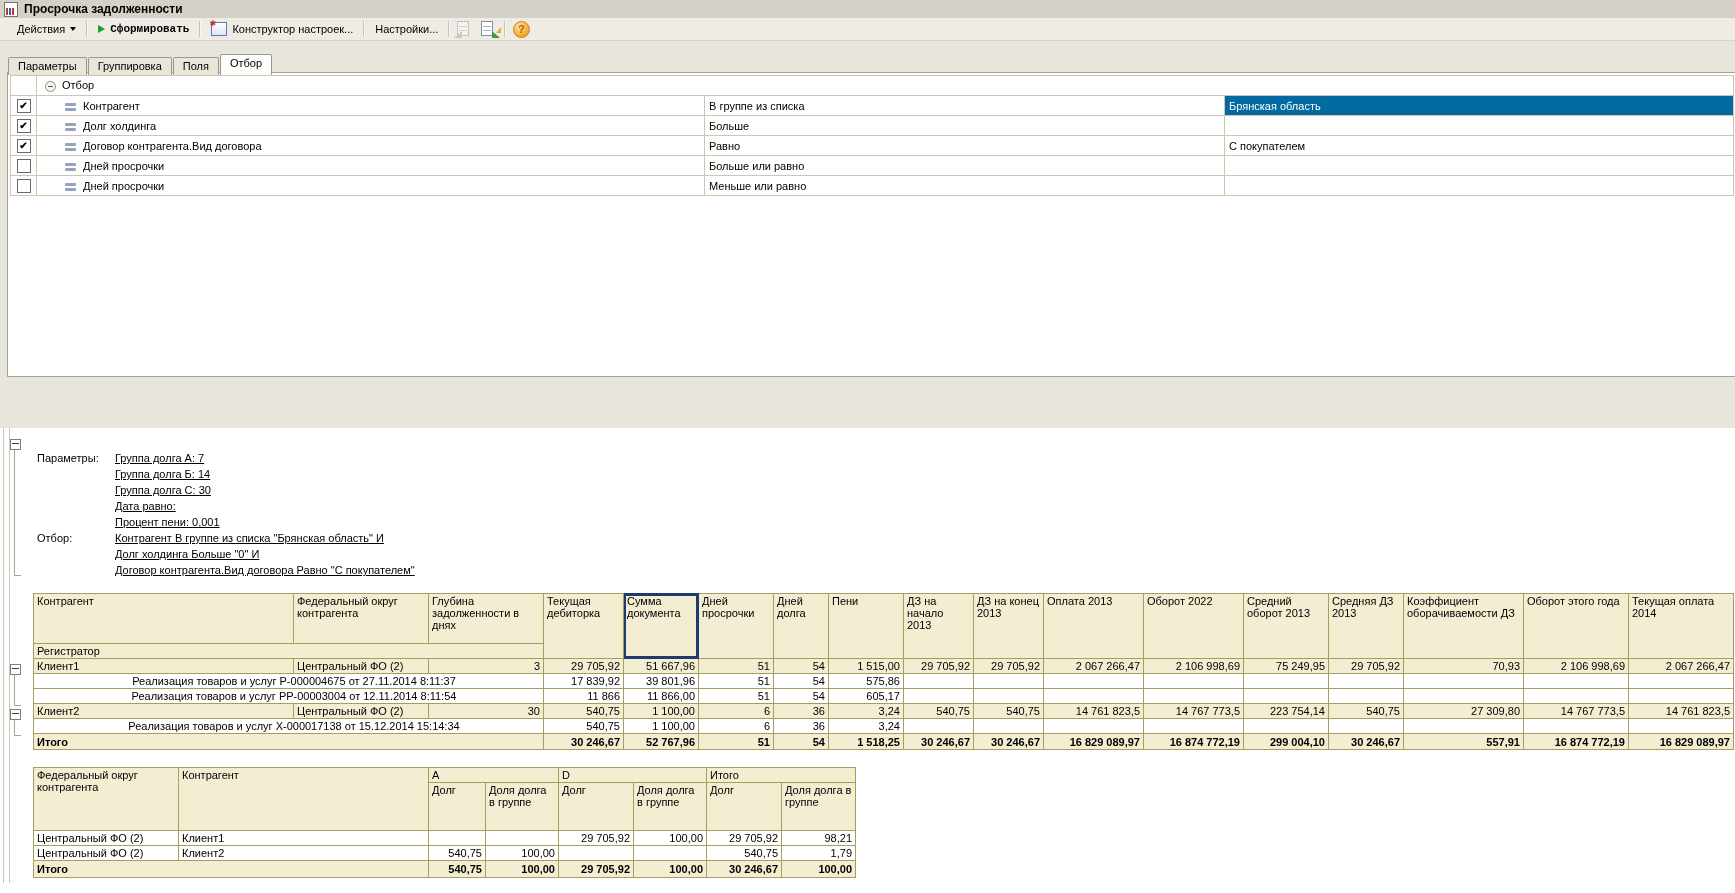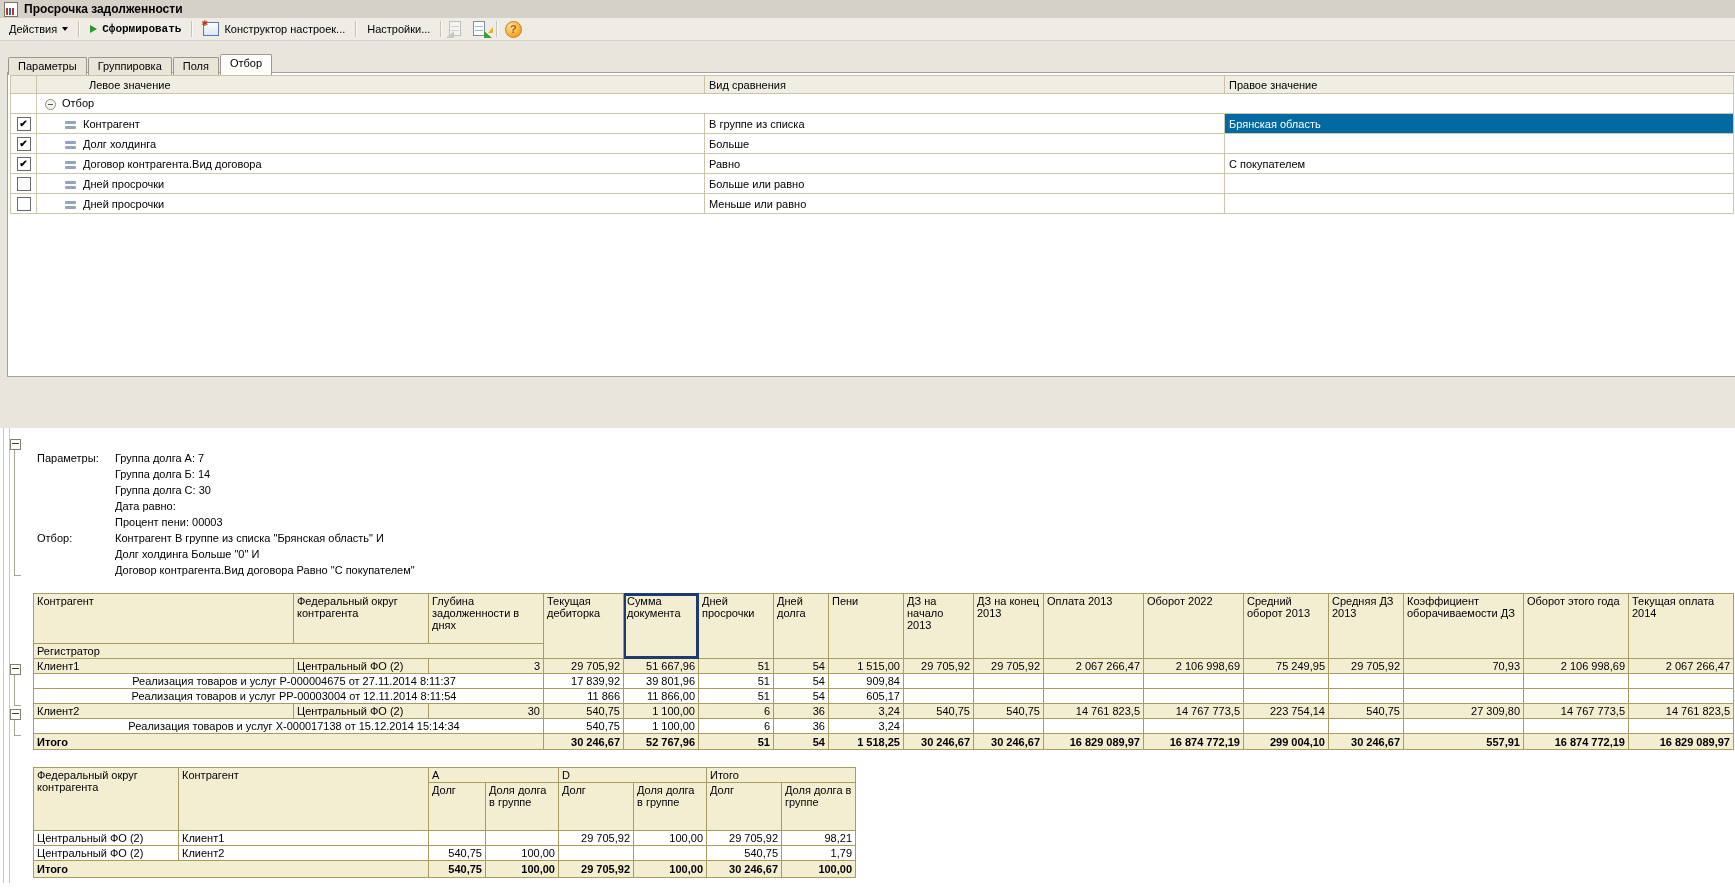--- a/index.html
+++ b/index.html
@@ -9,21 +9,21 @@
   
   .titlebar{position:absolute;left:0;top:0;width:100%;height:18px;background:#d5d1c8;
     border-bottom:1px solid #b9b5aa;display:flex;align-items:center;}
   .title-icon{width:12px;height:13px;margin:0 6px 0 4px;background:#fff;border:1px solid #7a7468;position:relative;}
   .title-icon::after{content:"";position:absolute;left:1px;bottom:1px;width:8px;height:7px;
     background:linear-gradient(90deg,#b03a2e 0 2px,transparent 2px 3px,#3a5fb0 3px 5px,transparent 5px 6px,#b03a2e 6px 8px);}
   .title-text{font-weight:bold;font-size:12px;}
 
   
   .toolbar{position:absolute;left:0;top:18px;width:100%;height:23px;background:#efece5;
-    border-bottom:1px solid #d6d2c8;display:flex;align-items:center;padding-left:2px;box-sizing:border-box;}
+    border-bottom:1px solid #d6d2c8;display:flex;align-items:center;padding-left:10px;box-sizing:border-box;}
   .tb-btn{display:inline-flex;align-items:center;gap:5px;border:none;background:transparent;
     font-family:inherit;font-size:11px;padding:2px 7px;height:19px;cursor:default;color:#000;}
   .tb-btn.bold span.lbl{font-weight:bold;font-family:Liberation Mono, monospace;}
   .sep{width:1px;height:16px;background:#c6c2b6;border-right:1px solid #faf8f3;margin:0 3px;}
   .caret{width:0;height:0;border-left:3px solid transparent;border-right:3px solid transparent;border-top:4px solid #000;}
   .play-icon{width:0;height:0;border-top:4px solid transparent;border-bottom:4px solid transparent;border-left:7px solid #1f9e1f;}
   .constructor-icon{width:14px;height:12px;border:1px solid #5b7ab0;background:linear-gradient(#ffffff,#dce6f4);position:relative;}
   .constructor-icon::after{content:"✱";position:absolute;left:-3px;top:-4px;font-size:8px;color:#c03326;}
   .tb-ico{width:24px;height:20px;border:none;background:transparent;position:relative;padding:0;}
   .ico-doc{position:absolute;left:4px;top:2px;width:10px;height:13px;background:#fff;border:1px solid #7e8ca6;
@@ -64,21 +64,21 @@
 
   
   .report-area{position:absolute;left:0;top:428px;width:1735px;height:465px;background:#fff;}
   .guide{position:absolute;top:0;bottom:10px;width:0;border-left:1px solid #cbc7bc;}
   .g1{left:3px;} .g2{left:9px;}
   .minus-box{position:absolute;width:9px;height:9px;border:1px solid #847f72;background:#fff;z-index:2;}
   .minus-box::after{content:"";position:absolute;left:1px;right:1px;top:3px;height:1px;background:#3a3a3a;}
   .bracket{position:absolute;border-left:1px solid #a7a395;border-bottom:1px solid #a7a395;width:6px;}
 
   .rep-text{position:absolute;left:37px;top:22px;line-height:16px;}
-  .rep-line{white-space:nowrap;}
+  .rep-line{white-space:nowrap;text-decoration:underline;}
   .rep-label{display:inline-block;width:78px;}
 
   table.rt{border-collapse:collapse;table-layout:fixed;font-size:11px;position:absolute;background:#fff;}
   table.rt th,table.rt td{border:1px solid #a79d62;padding:1px 3px;line-height:12px;overflow:hidden;}
   table.rt th{background:#f3edd2;font-weight:normal;text-align:left;vertical-align:top;}
   table.rt td{white-space:nowrap;}
   table.rt td.num{text-align:right;}
   .main-table{left:33px;top:165px;width:1700px;}
   .main-table thead tr.h1{height:50px;}
   .main-table thead tr.reg{height:14px;}
@@ -147,26 +147,20 @@
   <div class="settings-panel">
     <table class="filter-grid" id="filterGrid">
         <colgroup>
           <col style="width:26px">
           <col style="width:668px">
           <col style="width:520px">
           <col>
         </colgroup>
         <tbody>
           <tr>
-            <th></th>
-            <th class="c1">Левое значение</th>
-            <th class="c2">Вид сравнения</th>
-            <th class="c3">Правое значение</th>
-          </tr>
-          <tr>
             <td class="cb"></td>
             <td class="grp" colspan="3"><span class="minus-circle"></span><span>Отбор</span></td>
           </tr>
           <tr>
             <td class="cb"><span class="checkbox">✔</span></td>
             <td class="lval"><span class="eq-icon"></span>Контрагент</td>
             <td>В группе из списка</td>
             <td class="rsel">Брянская область</td>
           </tr>
           <tr>
@@ -205,21 +199,21 @@
     <div class="minus-box" style="left:10px;top:236px;"></div>
     <div class="bracket" style="left:14px;top:246px;height:31px;"></div>
     <div class="minus-box" style="left:10px;top:281px;"></div>
     <div class="bracket" style="left:14px;top:291px;height:16px;"></div>
 
     <div class="rep-text">
       <div class="rep-line"><span class="rep-label">Параметры:</span><span>Группа долга А: 7</span></div>
       <div class="rep-line"><span class="rep-label"></span><span>Группа долга Б: 14</span></div>
       <div class="rep-line"><span class="rep-label"></span><span>Группа долга С: 30</span></div>
       <div class="rep-line"><span class="rep-label"></span><span>Дата равно:</span></div>
-      <div class="rep-line"><span class="rep-label"></span><span>Процент пени: 00003</span></div>
+      <div class="rep-line"><span class="rep-label"></span><span>Процент пени: 0,001</span></div>
       <div class="rep-line"><span class="rep-label">Отбор:</span><span>Контрагент В группе из списка "Брянская область" И</span></div>
       <div class="rep-line"><span class="rep-label"></span><span>Долг холдинга Больше "0" И</span></div>
       <div class="rep-line"><span class="rep-label"></span><span>Договор контрагента.Вид договора Равно "С покупателем"</span></div>
     </div>
 
     <table class="rt main-table" id="mainTable">
         <colgroup>
           <col style="width:260px">
           <col style="width:135px">
           <col style="width:115px">
@@ -281,21 +275,21 @@
             <td class="num">70,93</td>
             <td class="num">2 106 998,69</td>
             <td class="num">2 067 266,47</td>
           </tr>
           <tr class="detail">
             <td class="dname" colspan="3">Реализация товаров и услуг Р-000004675 от 27.11.2014 8:11:37</td>
             <td class="num">17 839,92</td>
             <td class="num">39 801,96</td>
             <td class="num">51</td>
             <td class="num">54</td>
-            <td class="num">909,84</td>
+            <td class="num">575,86</td>
             <td class="num"></td>
             <td class="num"></td>
             <td class="num"></td>
             <td class="num"></td>
             <td class="num"></td>
             <td class="num"></td>
             <td class="num"></td>
             <td class="num"></td>
             <td class="num"></td>
           </tr>

